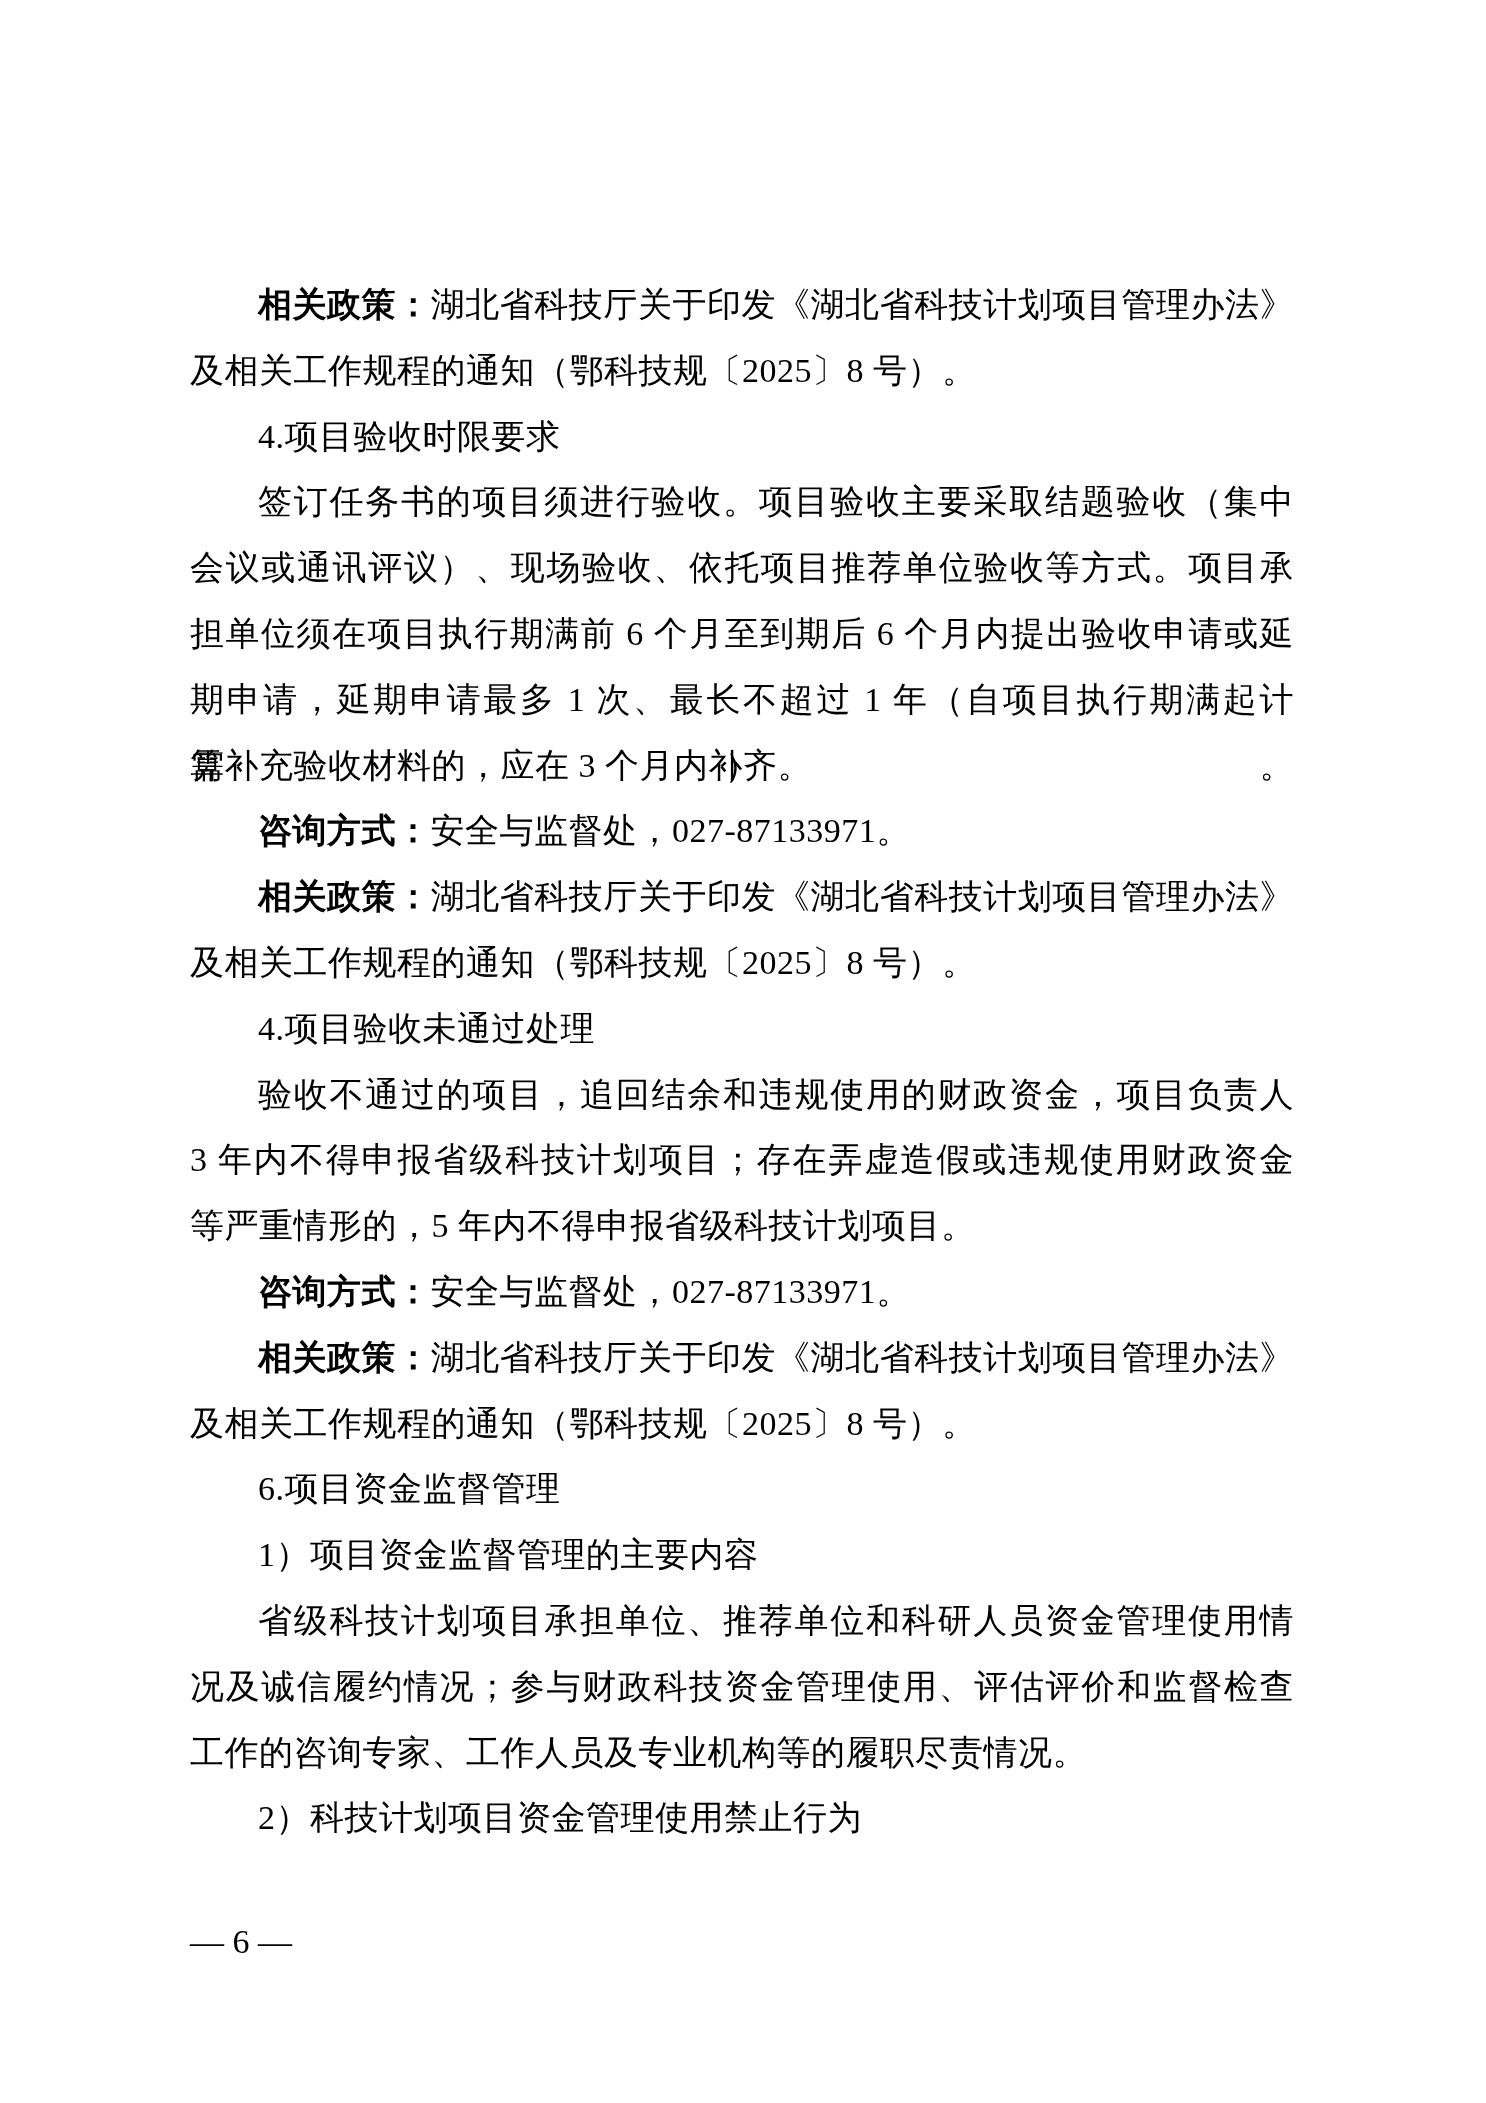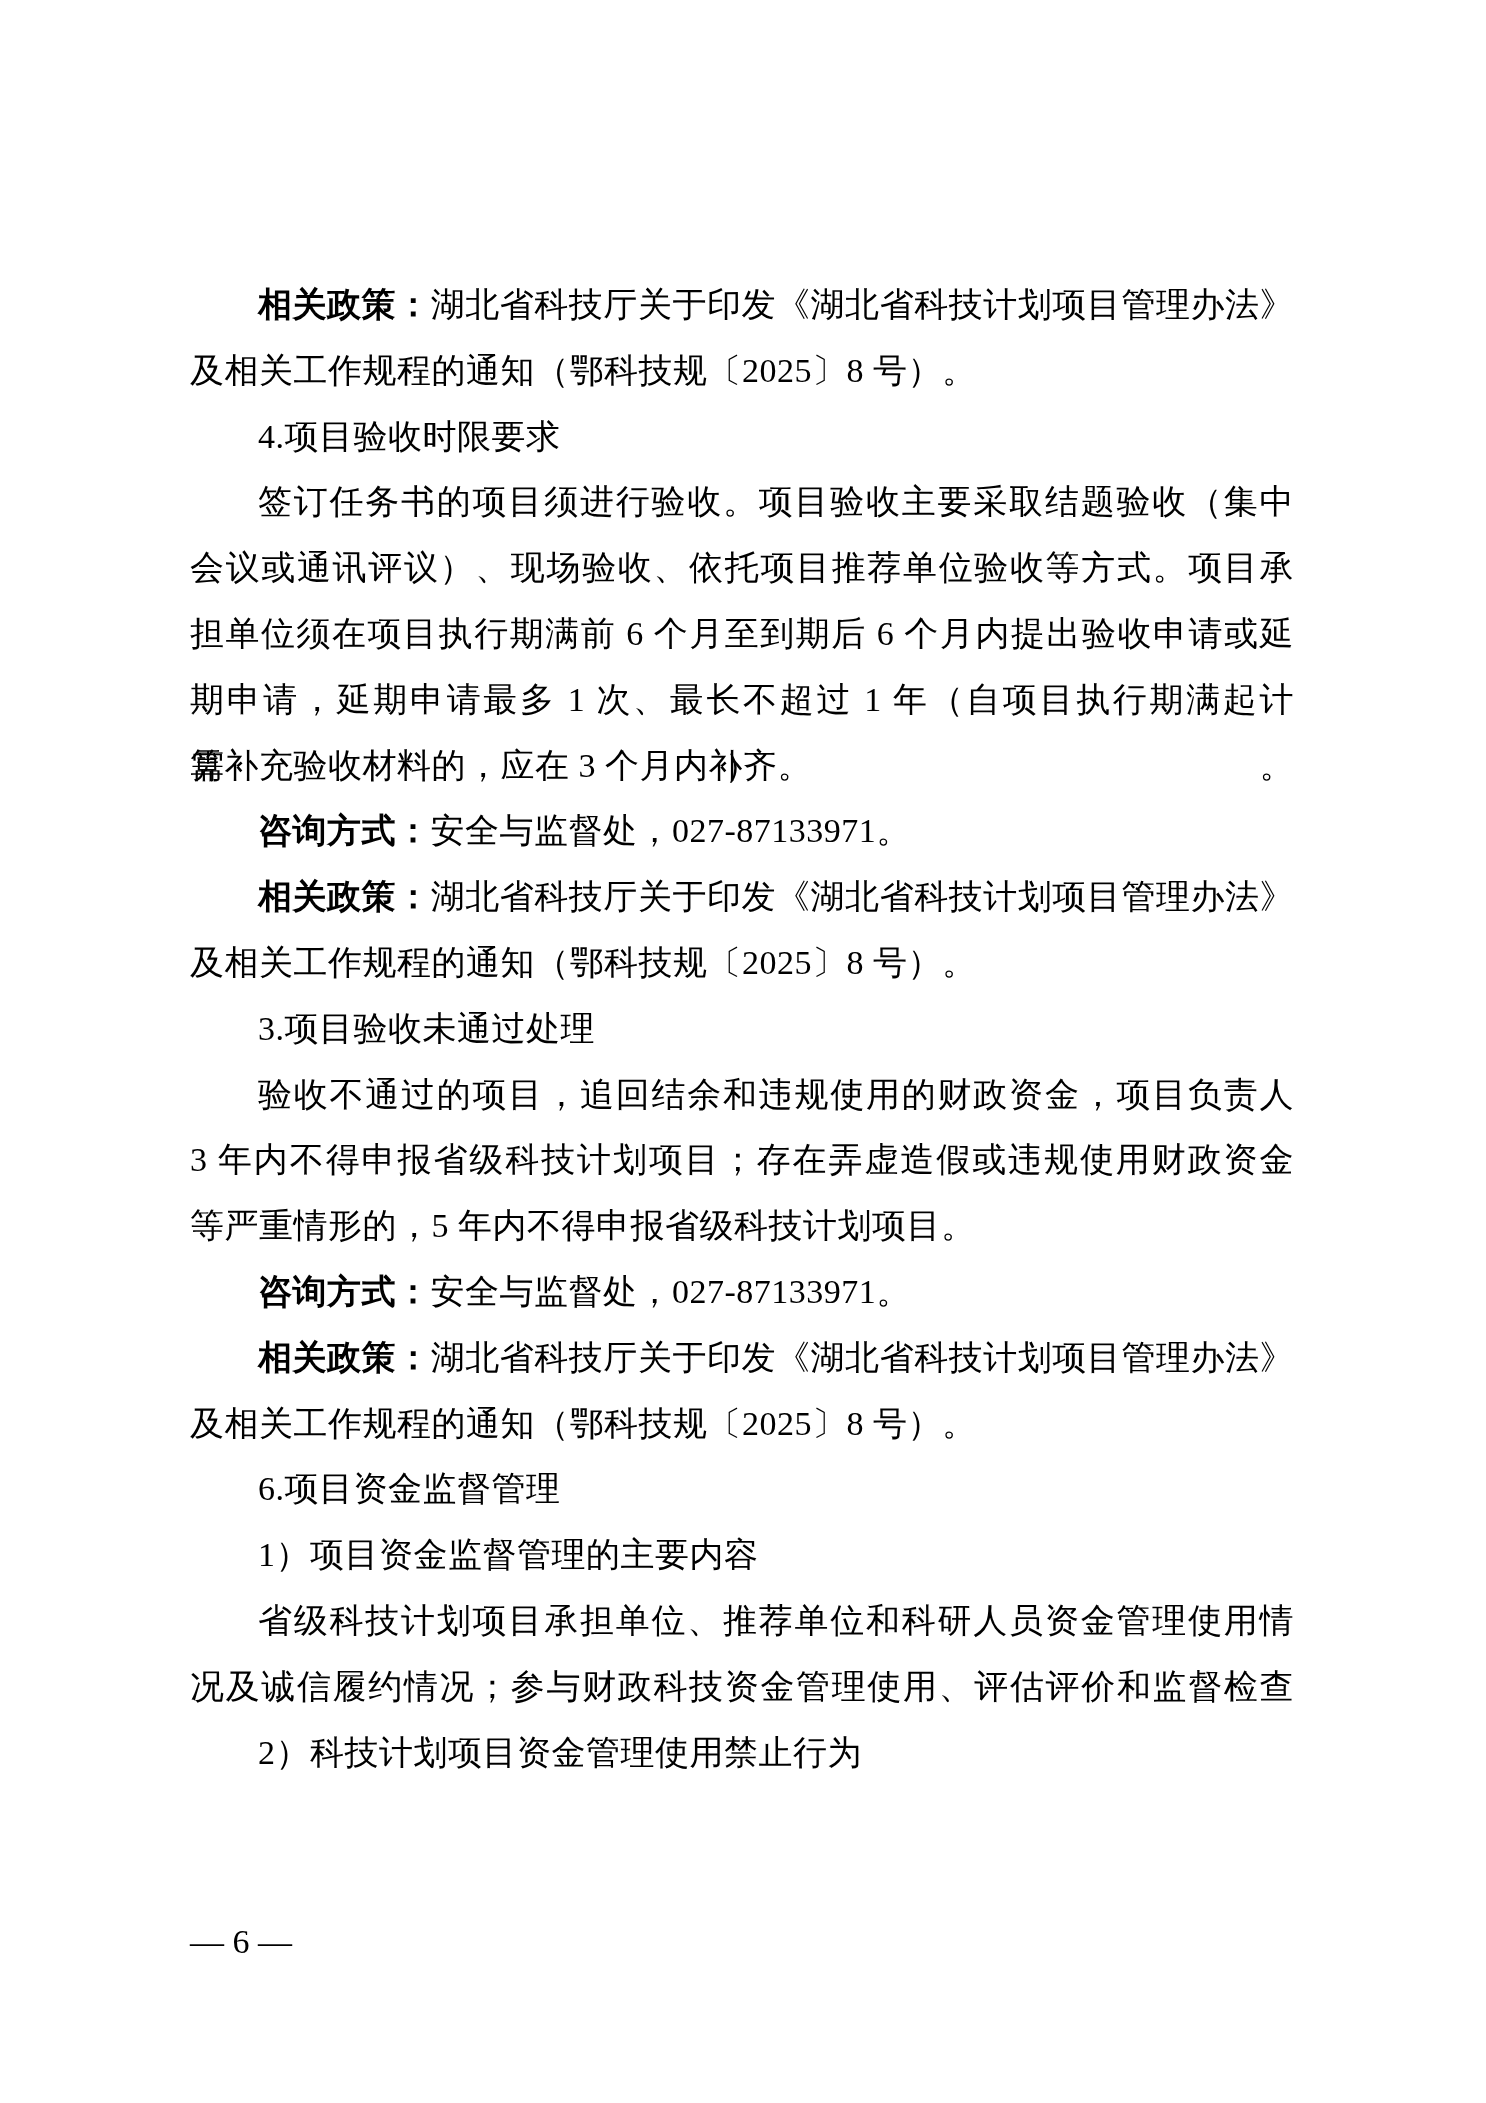--- a/index.html
+++ b/index.html
@@ -70,21 +70,21 @@
     <div class="line full"><span>期申请，延期申请最多 1 次、最长不超过 1 年（自项目执行期满起计算）。</span></div>
 
     <div class="line"><span>需补充验收材料的，应在 3 个月内补齐。</span></div>
 
     <div class="line indent"><span class="b">咨询方式：</span><span>安全与监督处，027-87133971。</span></div>
 
     <div class="line indent full"><span class="b">相关政策：</span><span>湖北省科技厅关于印发《湖北省科技计划项目管理办法》</span></div>
 
     <div class="line"><span>及相关工作规程的通知（鄂科技规〔2025〕8 号）。</span></div>
 
-    <div class="line indent heading"><span>3.项目验收未通过处理</span></div>
+    <div class="line indent heading"><span>4.项目验收未通过处理</span></div>
 
     <div class="line indent full"><span>验收不通过的项目，追回结余和违规使用的财政资金，项目负责人</span></div>
 
     <div class="line full"><span>3 年内不得申报省级科技计划项目；存在弄虚造假或违规使用财政资金</span></div>
 
     <div class="line"><span>等严重情形的，5 年内不得申报省级科技计划项目。</span></div>
 
     <div class="line indent"><span class="b">咨询方式：</span><span>安全与监督处，027-87133971。</span></div>
 
     <div class="line indent full"><span class="b">相关政策：</span><span>湖北省科技厅关于印发《湖北省科技计划项目管理办法》</span></div>
@@ -92,19 +92,20 @@
     <div class="line"><span>及相关工作规程的通知（鄂科技规〔2025〕8 号）。</span></div>
 
     <div class="line indent heading"><span>6.项目资金监督管理</span></div>
 
     <div class="line indent"><span>1）项目资金监督管理的主要内容</span></div>
 
     <div class="line indent full"><span>省级科技计划项目承担单位、推荐单位和科研人员资金管理使用情</span></div>
 
     <div class="line full"><span>况及诚信履约情况；参与财政科技资金管理使用、评估评价和监督检查</span></div>
 
+    <div class="line"><span>工作的咨询专家、工作人员及专业机构等的履职尽责情况。</span></div>
 
     <div class="line indent"><span>2）科技计划项目资金管理使用禁止行为</span></div>
 
   </div>
 
   <div class="page-footer">— 6 —</div>
 </div>
 
 </body></html>

